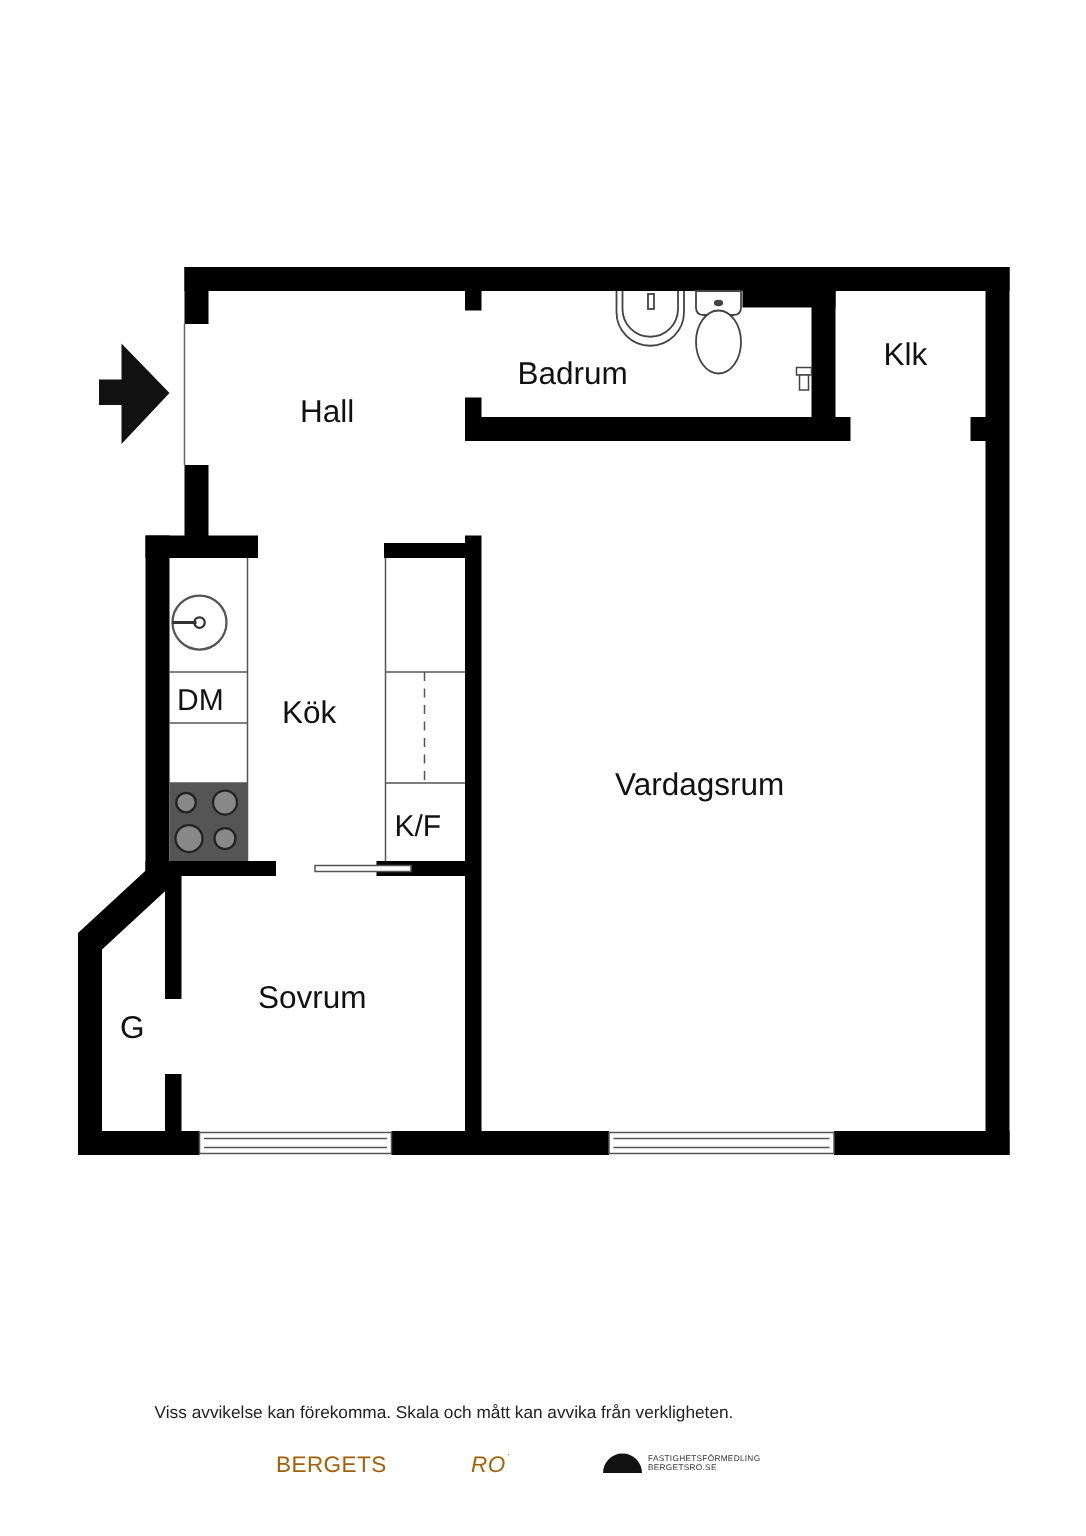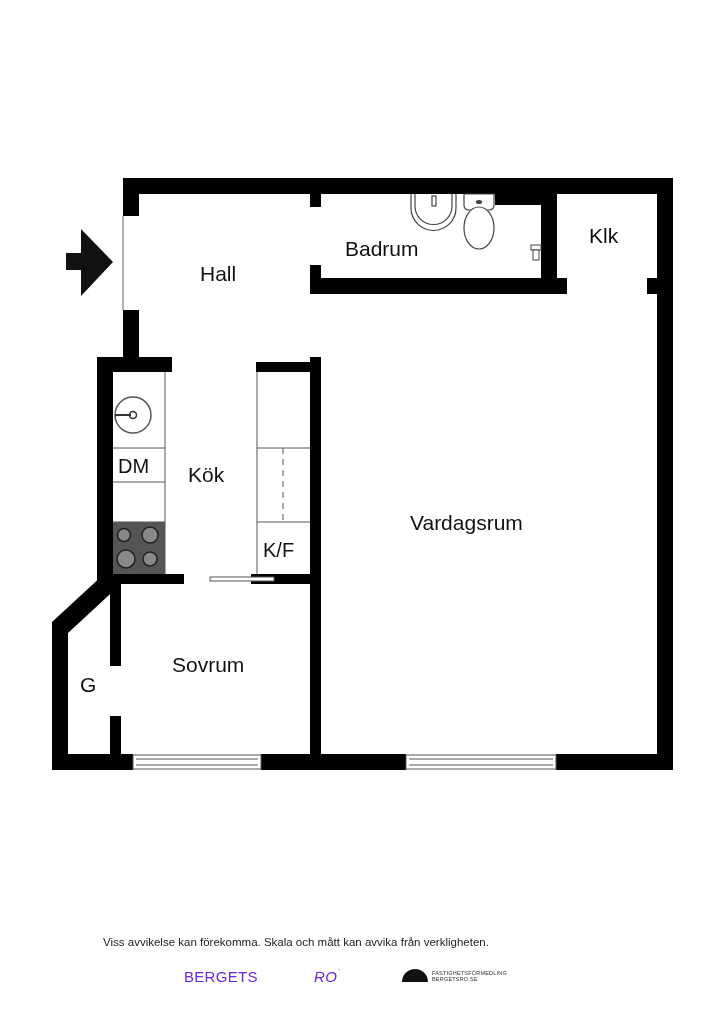--- a/index.html
+++ b/index.html
@@ -3,21 +3,21 @@
 <meta charset="utf-8">
 <style>
   html, body { margin: 0; padding: 0; background: #ffffff; }
   body { width: 724px; height: 1024px; position: relative; overflow: hidden;
          font-family: "Liberation Sans", sans-serif; }
   #plan { position: absolute; left: 0; top: 0; width: 724px; height: 800px; }
   .room-label { font-family: "Liberation Sans", sans-serif; font-size: 21px; fill: #111; }
   .fix-label { font-family: "Liberation Sans", sans-serif; font-size: 20px; fill: #111; }
   .disclaimer { position: absolute; left: 0; width: 592px; top: 936px; text-align: center;
                 font-size: 11.5px; color: #222; }
-  .brand { position: absolute; font-size: 15px; color: #6d28d9; letter-spacing: 0.3px; }
+  .brand { position: absolute; font-size: 15px; color: #a16207; letter-spacing: 0.3px; }
   .brand-right { position: absolute; left: 402px; top: 969px; display: flex; align-items: center; gap: 4px; }
   .brand-right .dome { width: 26px; height: 13px; background: #111; border-radius: 13px 13px 0 0; }
   .brand-right .txt { font-size: 5.5px; line-height: 6px; color: #333; letter-spacing: 0.2px; }
 </style>
 </head>
 <body>
 
 <svg id="plan" viewBox="0 0 724 800" xmlns="http://www.w3.org/2000/svg">
   <g fill="#000">
 

